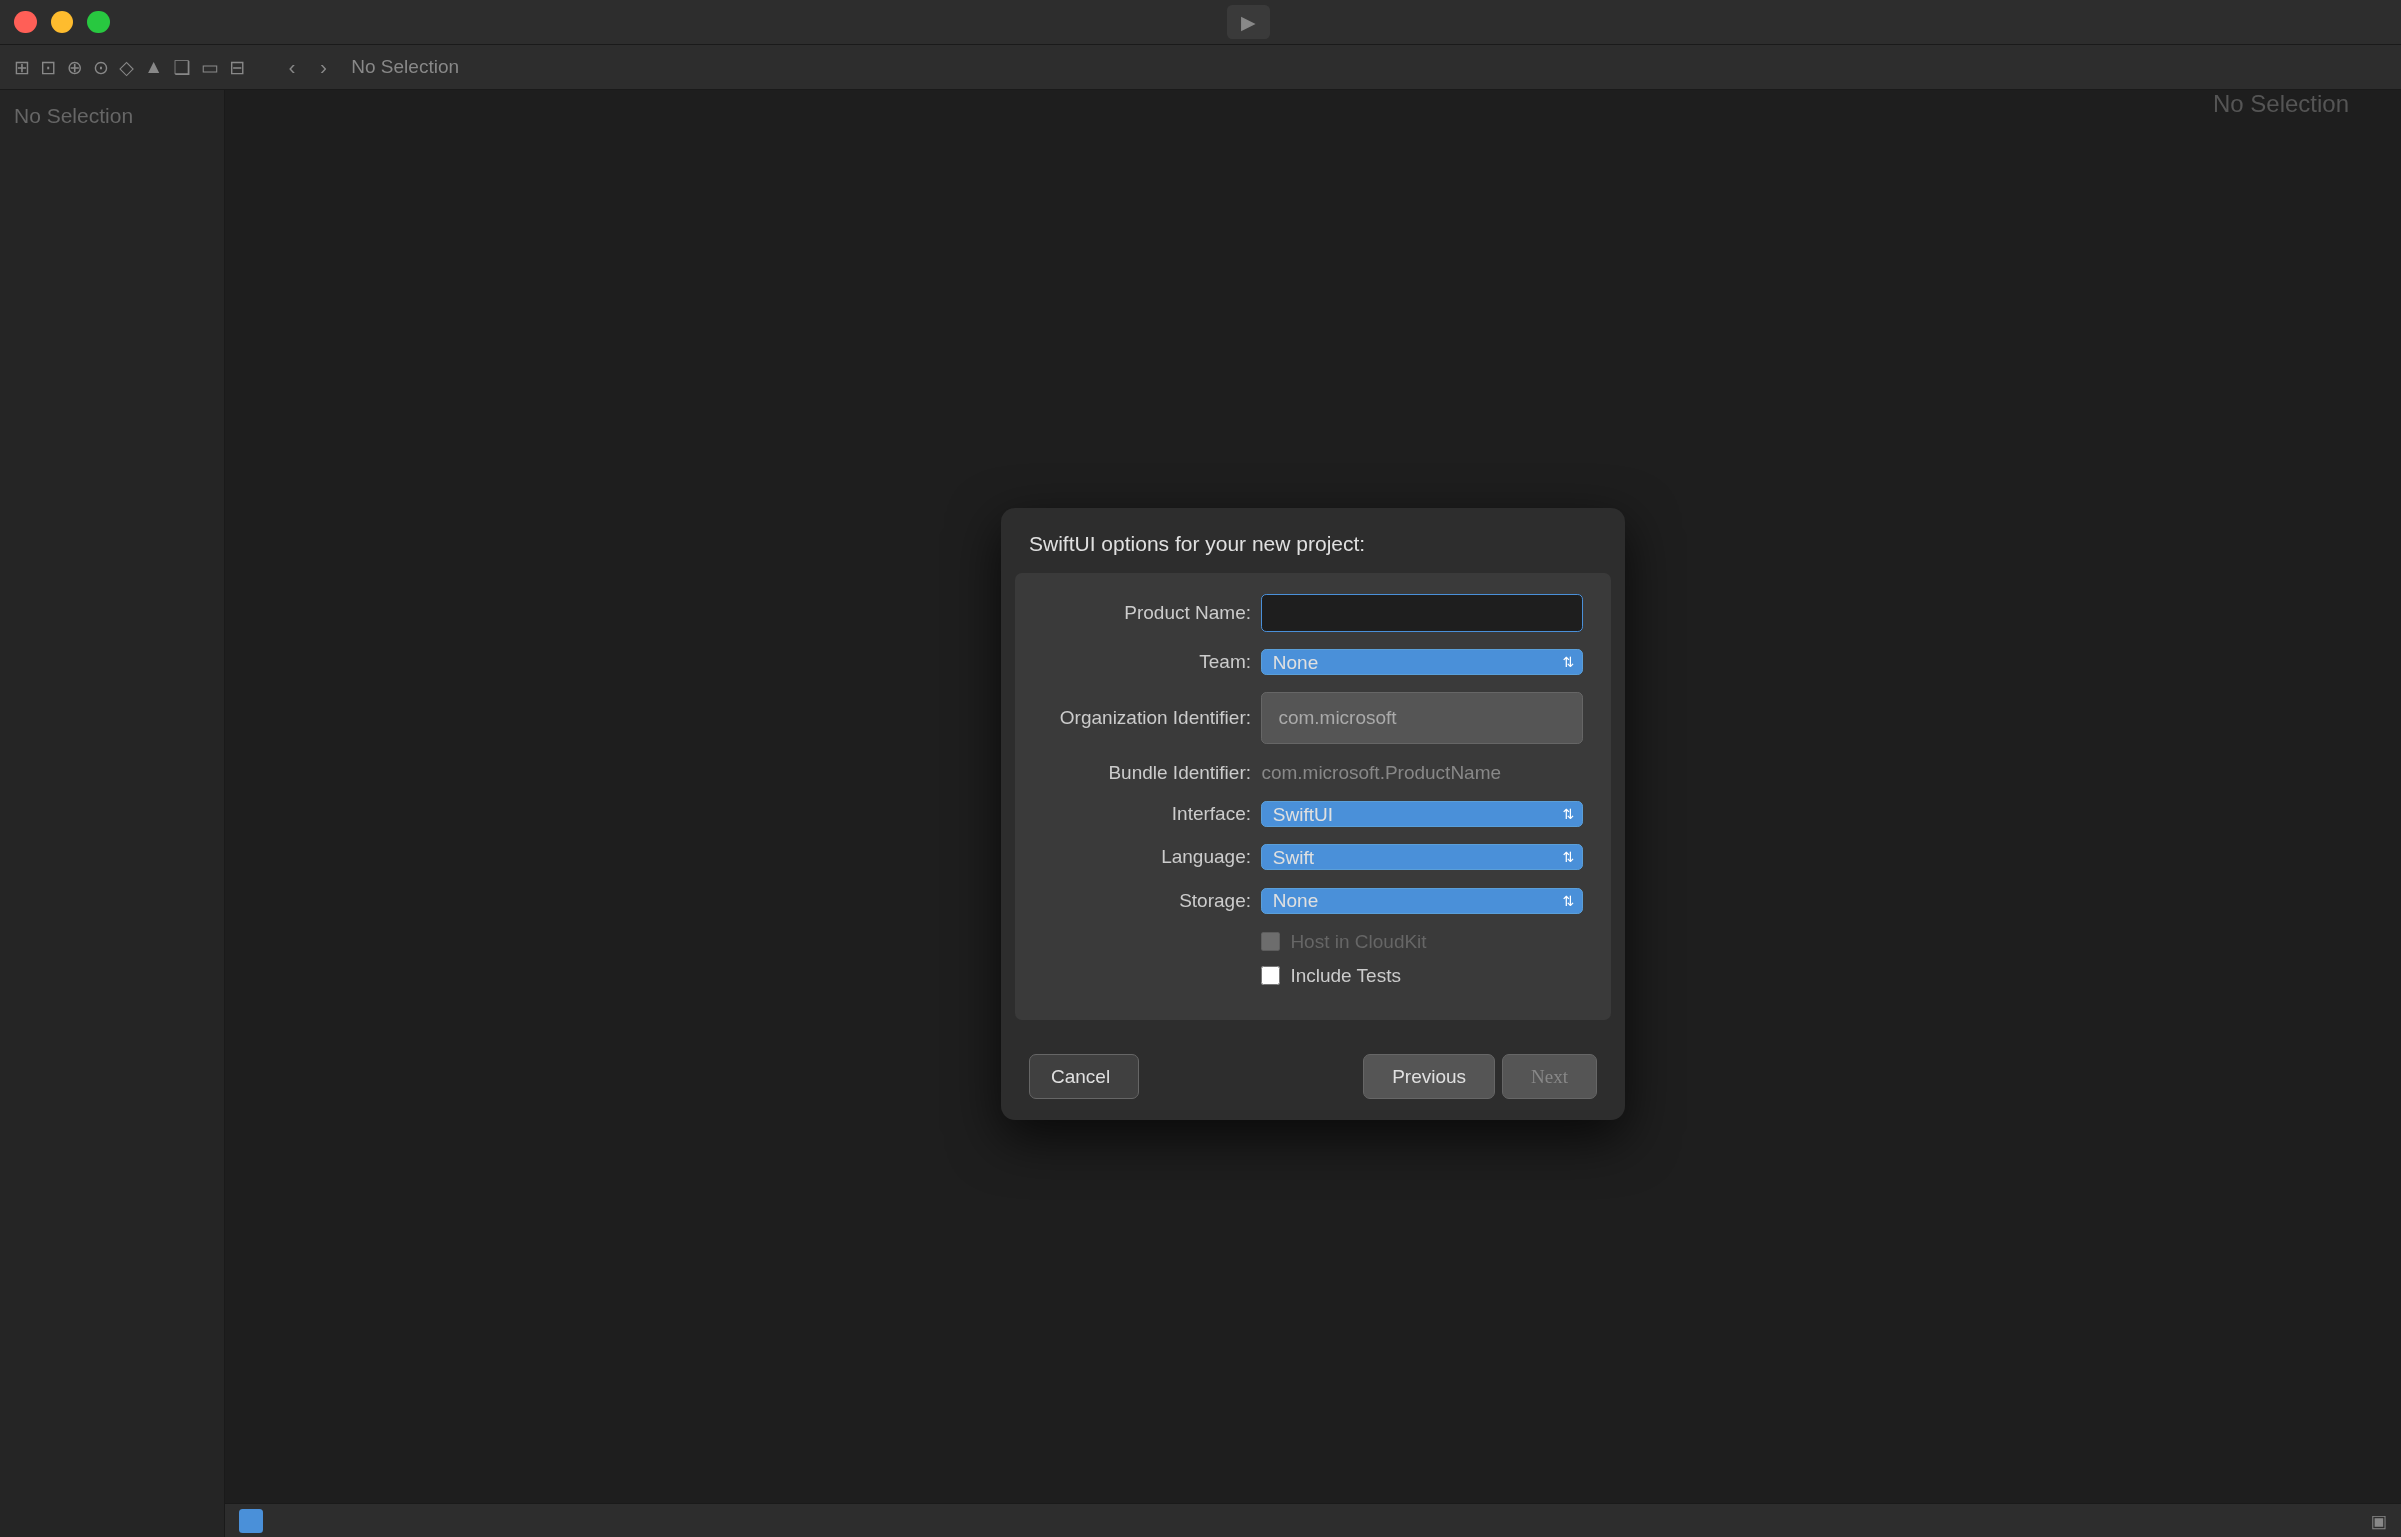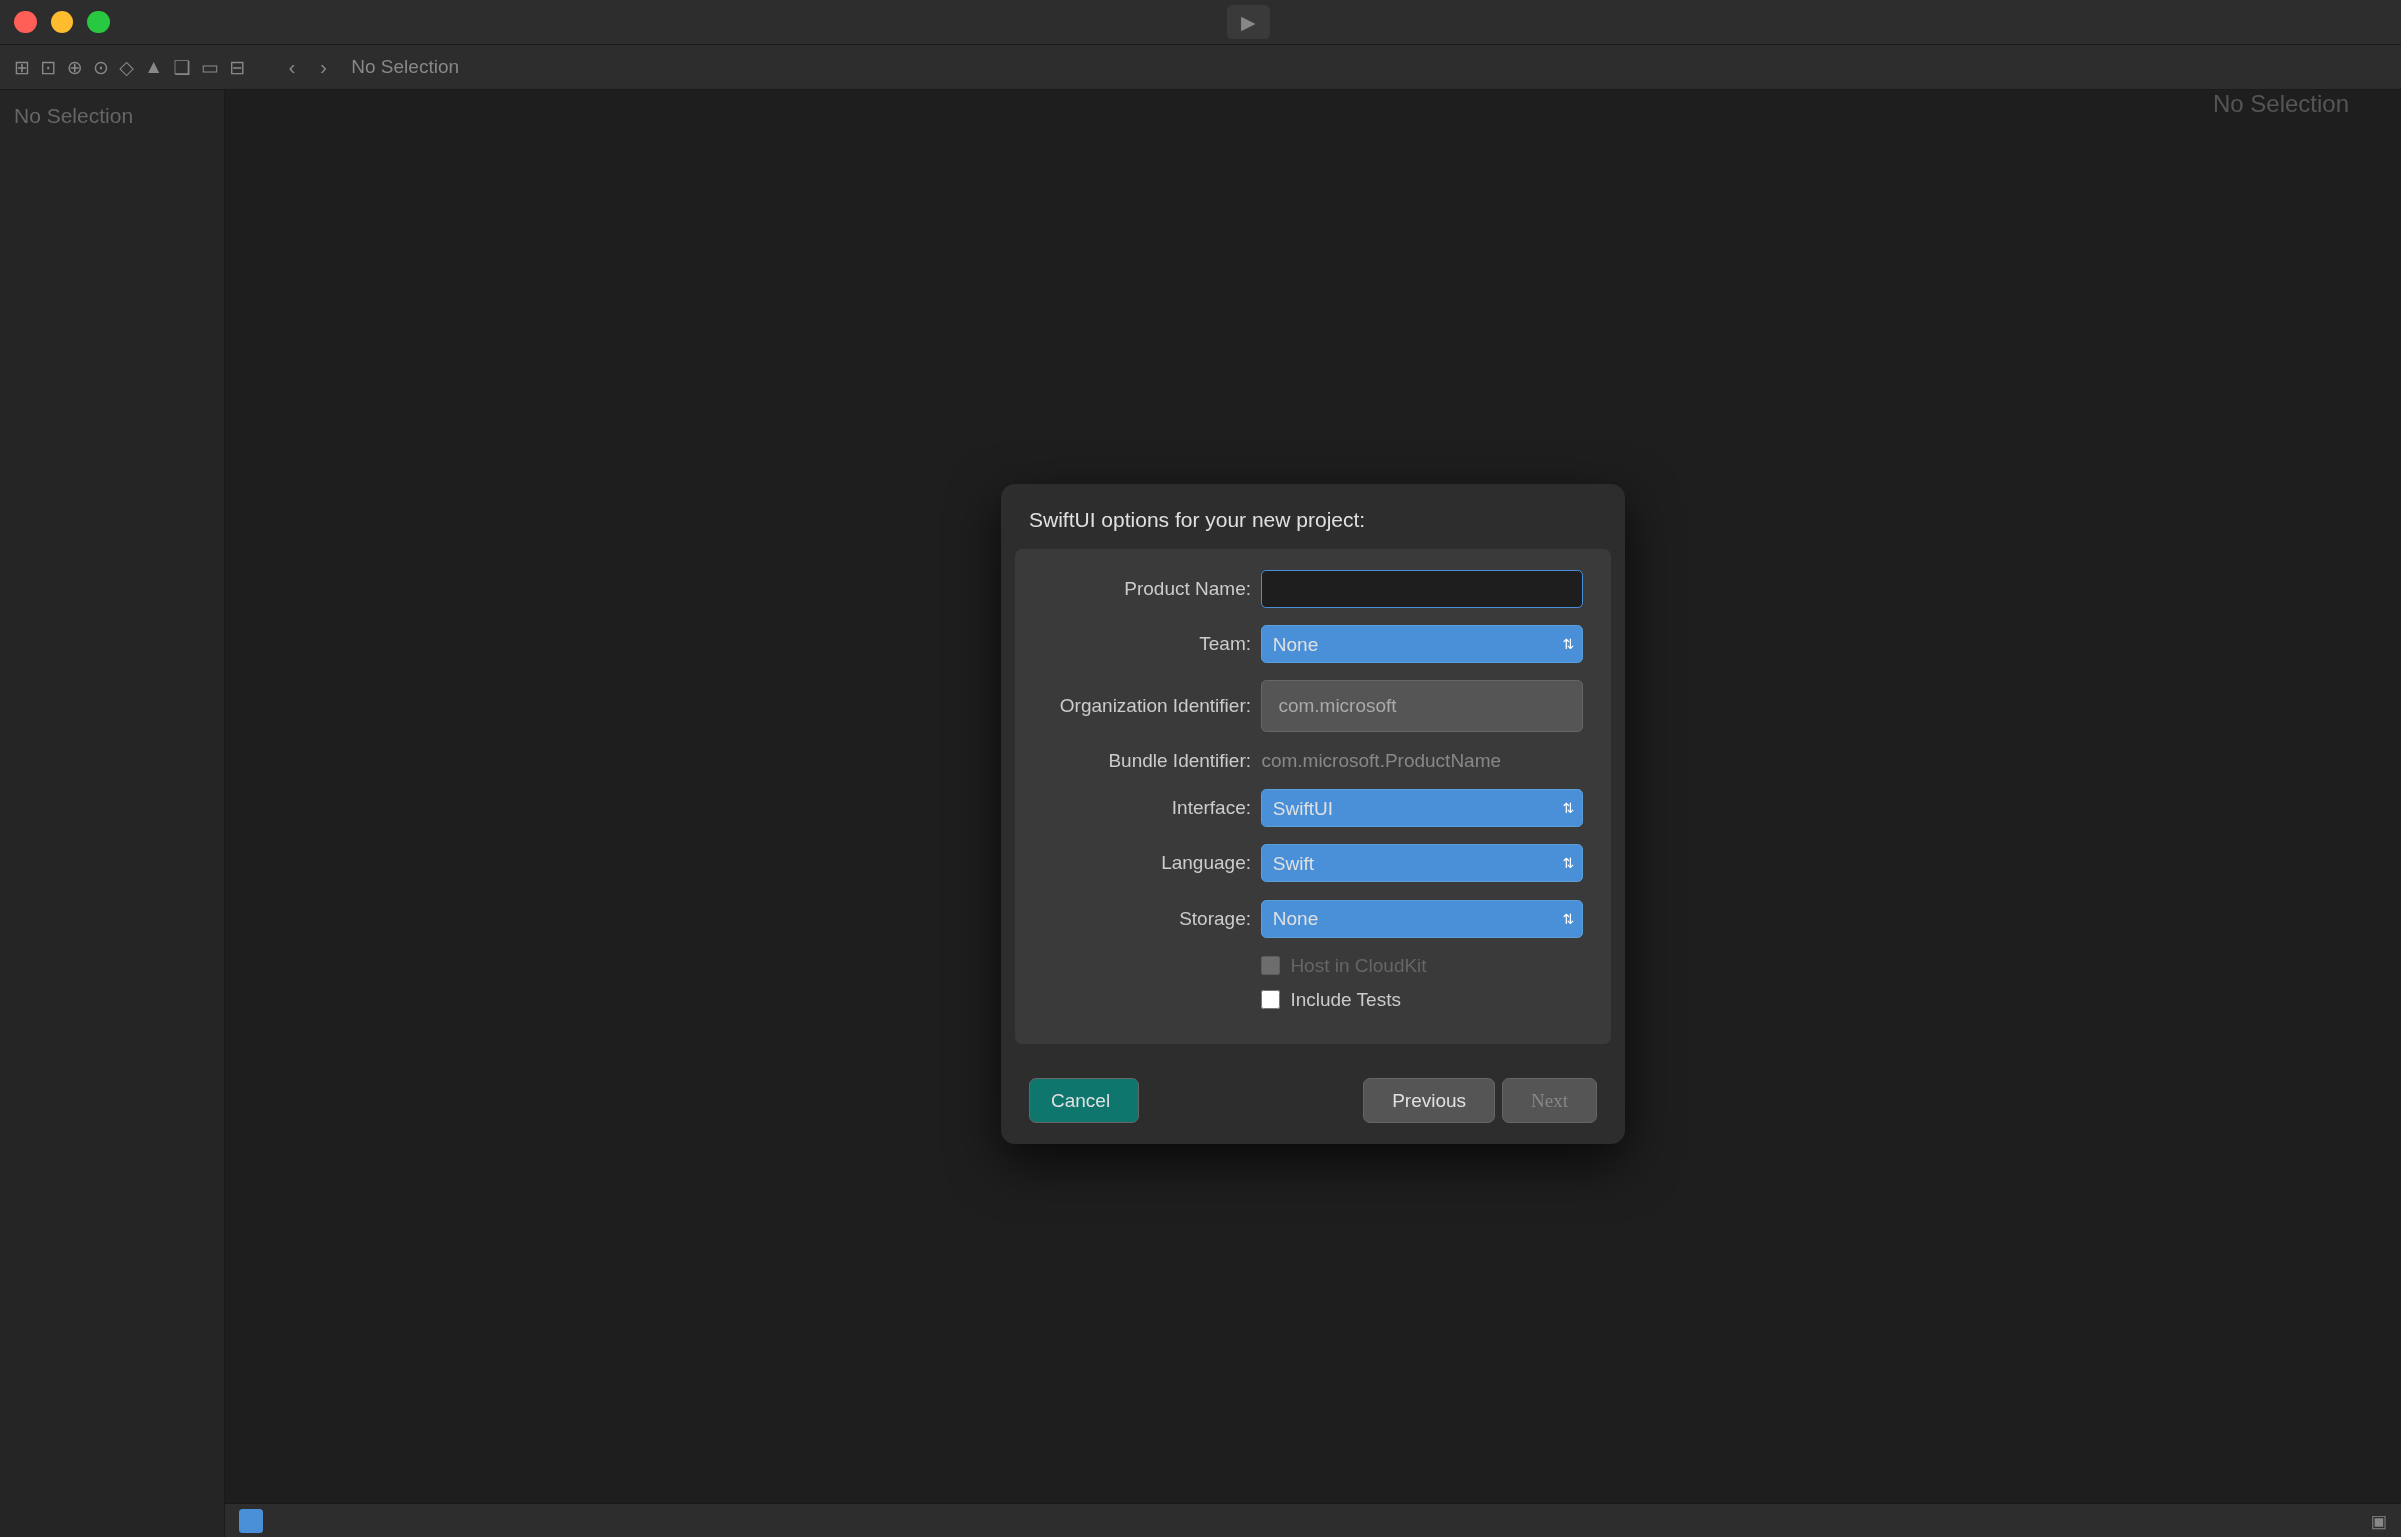--- a/index.html
+++ b/index.html
@@ -171,21 +171,21 @@
       border: 1.7px solid #4a90d9;
       border-radius: 5.2px;
       color: #e0e0e0;
       font-size: 19px;
       padding: 0 10.4px;
       outline: none;
     }
 
     .select-input {
       width: 100%;
-      height: 38px;
+      height: 26px;
       background: #555;
       border: 0.9px solid #666;
       border-radius: 5.2px;
       color: #e0e0e0;
       font-size: 19px;
       padding: 0 10.4px;
       appearance: none;
       -webkit-appearance: none;
       cursor: pointer;
       position: relative;
@@ -274,21 +274,21 @@
     .btn {
       height: 45px;
       padding: 0 28px;
       border-radius: 7px;
       font-size: 19px;
       cursor: pointer;
       border: none;
     }
 
     .btn-cancel {
-      background: #0f766e;
+      background: #404040;
       color: #e0e0e0;
       border: 0.9px solid #666;
       padding-left: 21px;
     }
 
     .btn-nav {
       background: #555;
       color: #e0e0e0;
       border: 0.9px solid #666;
     }

